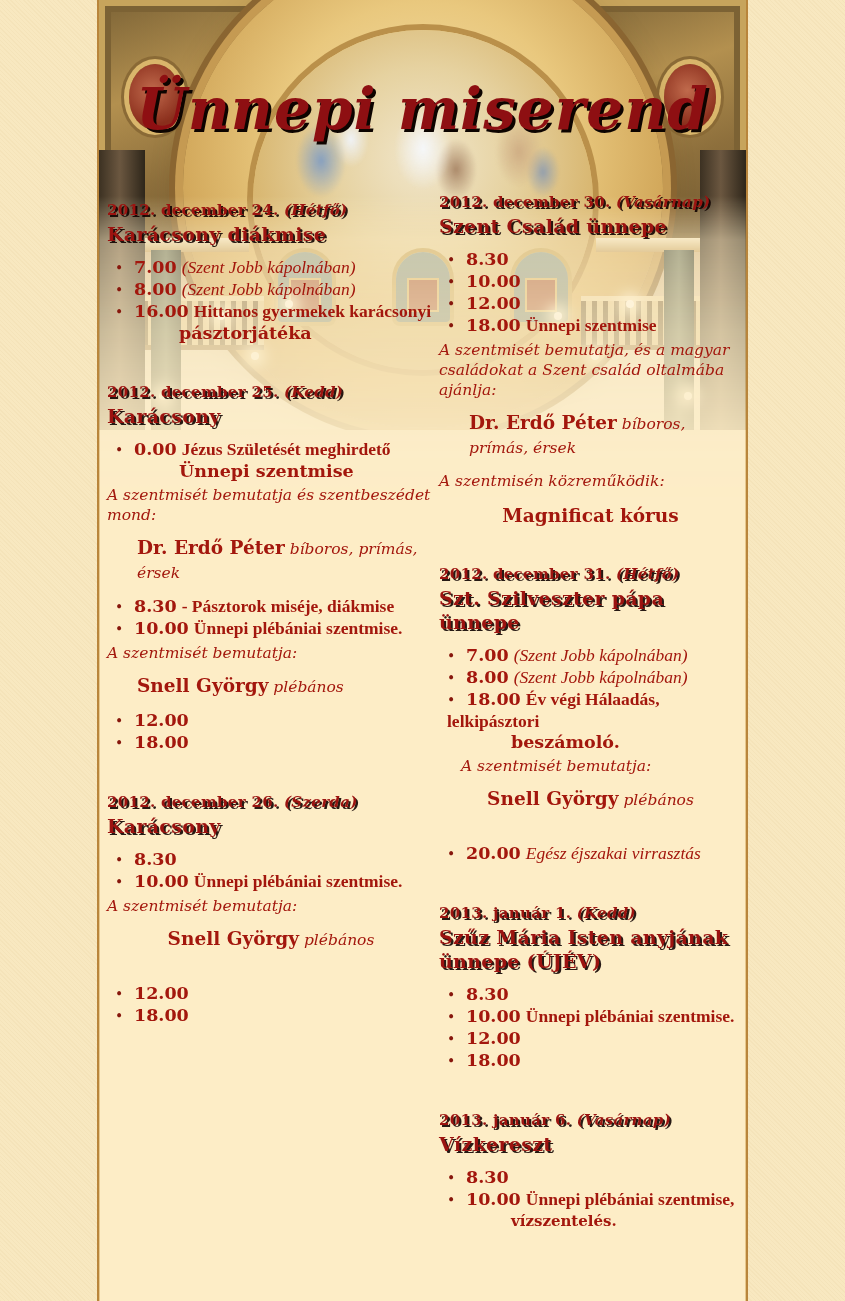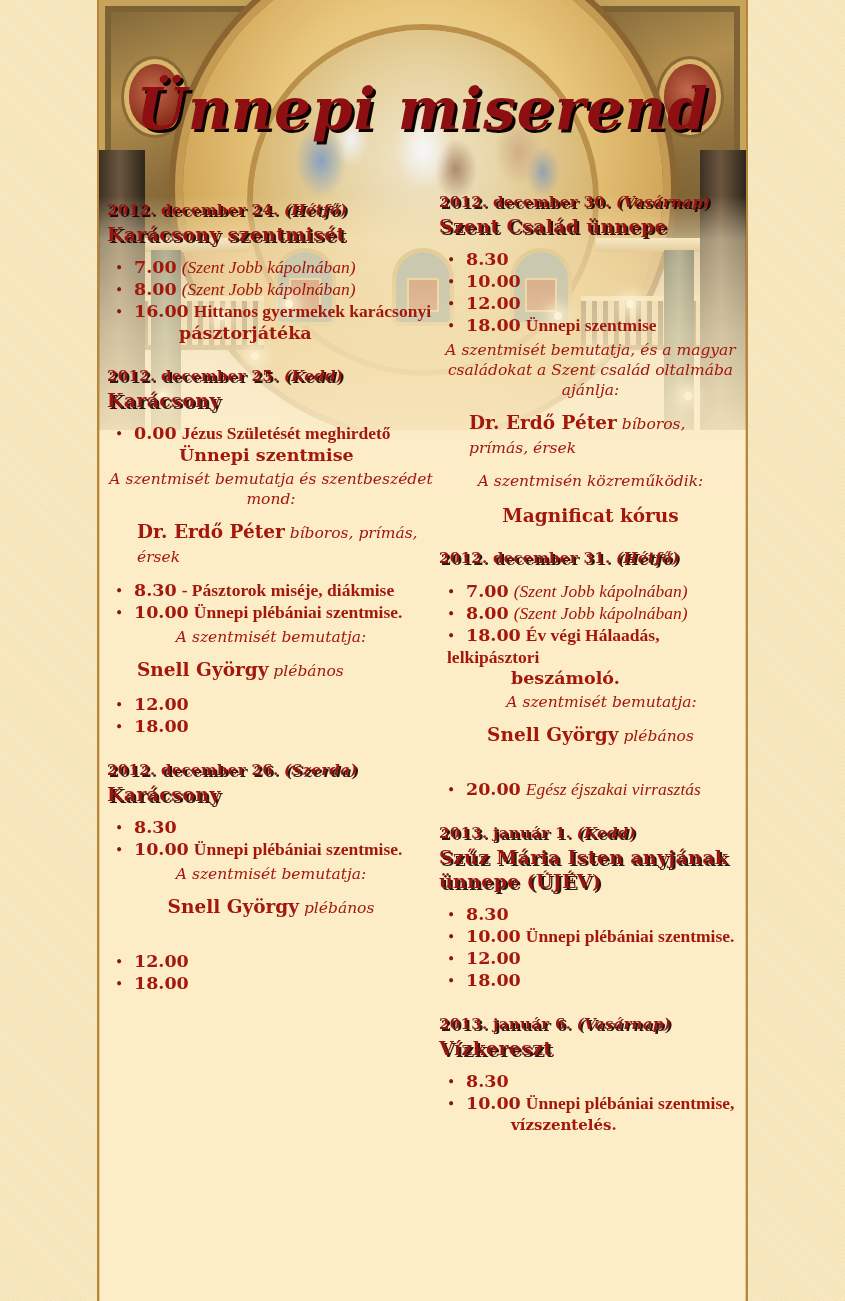--- a/index.html
+++ b/index.html
@@ -61,38 +61,38 @@
 
   
   .main-title{position:absolute;top:80px;left:0;right:0;z-index:5;text-align:center;
     font-style:italic;font-weight:bold;font-size:58px;line-height:1;letter-spacing:1px;
     color:#8e0f12;text-shadow:3px 3px 0 #0d0400;}
 
   
   .cols{position:relative;z-index:4;display:flex;padding:198px 4px 0 8px;}
   .col-left{width:328px;}
   .col-right{width:303px;margin-left:4px;margin-top:-8px;}
-  .section{margin-top:20px;}
+  .section{margin-top:36px;}
   .section:first-child{margin-top:0;}
   .sec-title{font-size:15px;font-weight:bold;color:#9c1310;line-height:24px;letter-spacing:.3px;
     text-shadow:2px 2px 0 rgba(15,2,0,.9);}
   .sec-day{font-style:italic;}
   .sec-sub{font-size:19px;font-weight:bold;color:#9c1310;line-height:24px;letter-spacing:.3px;
     text-shadow:2px 2px 0 rgba(15,2,0,.9);white-space:pre-line;}
   .blocks{margin-top:11px;}
   .bullet{padding-left:8px;font-size:17.5px;line-height:21px;color:#a3170d;}
   .dot{display:inline-block;width:19px;color:#87170c;font-size:14px;}
   .time{font-weight:bold;white-space:pre;}
   .desc{margin-left:5px;font-family:Liberation Serif, serif;}
   .desc.bold{font-weight:bold;}
   .desc.paren{font-style:italic;font-weight:normal;}
   .desc.italic{font-style:italic;font-weight:normal;}
   .line2{margin-left:64px;font-weight:bold;}
   .line2.small{font-size:15px;}
-  .note{font-size:15.5px;font-style:italic;color:#a3170d;line-height:20px;margin:3px 0 2px 0;white-space:pre-line;text-align:center;}
+  .note{font-size:15.5px;font-style:italic;color:#a3170d;line-height:20px;margin:3px 0 2px 0;white-space:pre-line;}
   .note.indent{margin-left:22px;}
   .celebrant{margin:11px 0;color:#a3170d;line-height:24px;}
   .celebrant.indent{margin-left:30px;}
   .celebrant.center{text-align:center;}
   .cname{font-weight:bold;font-size:18.5px;}
   .crole{font-style:italic;font-size:15.5px;}
   .choir{text-align:center;font-weight:bold;font-size:18.5px;color:#a3170d;margin:14px 0 10px 0;}
   .vgap{height:20px;}
 </style>
 </head>
@@ -140,21 +140,21 @@
       <div class="h-glow g7"></div>
       <div class="h-glow g8"></div>
     </div>
 
     <div class="main-title">Ünnepi miserend</div>
 
     <div class="cols">
       <div class="col col-left">
           <section class="section">
             <div class="sec-title"><span class="sec-date">2012. december 24.</span><span class="sec-day"> (Hétfő)</span></div>
-            <div class="sec-sub">Karácsony szentmisét</div>
+            <div class="sec-sub">Karácsony diákmise</div>
             <div class="blocks">
               <div class="bullet"><span class="dot">•</span><span class="time">7.00</span><span class="desc paren">(Szent Jobb kápolnában)</span></div>
               <div class="bullet"><span class="dot">•</span><span class="time">8.00</span><span class="desc paren">(Szent Jobb kápolnában)</span></div>
               <div class="bullet"><span class="dot">•</span><span class="time">16.00</span><span class="desc bold">Hittanos gyermekek karácsonyi</span><div class="line2">pásztorjátéka</div></div>
             </div>
           </section>
           <section class="section">
             <div class="sec-title"><span class="sec-date">2012. december 25.</span><span class="sec-day"> (Kedd)</span></div>
             <div class="sec-sub">Karácsony</div>
             <div class="blocks">
@@ -194,20 +194,21 @@
               <div class="bullet"><span class="dot">•</span><span class="time">18.00</span><span class="desc bold">Ünnepi szentmise</span></div>
               <div class="note">A szentmisét bemutatja, és a magyar
 családokat a Szent család oltalmába ajánlja:</div>
               <div class="celebrant indent"><span class="cname">Dr. Erdő Péter</span><span class="crole"> bíboros, prímás, érsek</span></div>
               <div class="note">A szentmisén közreműködik:</div>
               <div class="choir">Magnificat kórus</div>
             </div>
           </section>
           <section class="section">
             <div class="sec-title"><span class="sec-date">2012. december 31.</span><span class="sec-day"> (Hétfő)</span></div>
+            <div class="sec-sub">Szt. Szilveszter pápa ünnepe</div>
             <div class="blocks">
               <div class="bullet"><span class="dot">•</span><span class="time">7.00</span><span class="desc paren">(Szent Jobb kápolnában)</span></div>
               <div class="bullet"><span class="dot">•</span><span class="time">8.00</span><span class="desc paren">(Szent Jobb kápolnában)</span></div>
               <div class="bullet"><span class="dot">•</span><span class="time">18.00</span><span class="desc bold">Év végi Hálaadás, lelkipásztori</span><div class="line2">beszámoló.</div></div>
               <div class="note indent">A szentmisét bemutatja:</div>
               <div class="celebrant center"><span class="cname">Snell György</span><span class="crole"> plébános</span></div>
               <div class="vgap"></div>
               <div class="bullet"><span class="dot">•</span><span class="time">20.00</span><span class="desc italic">Egész éjszakai virrasztás</span></div>
             </div>
           </section>

